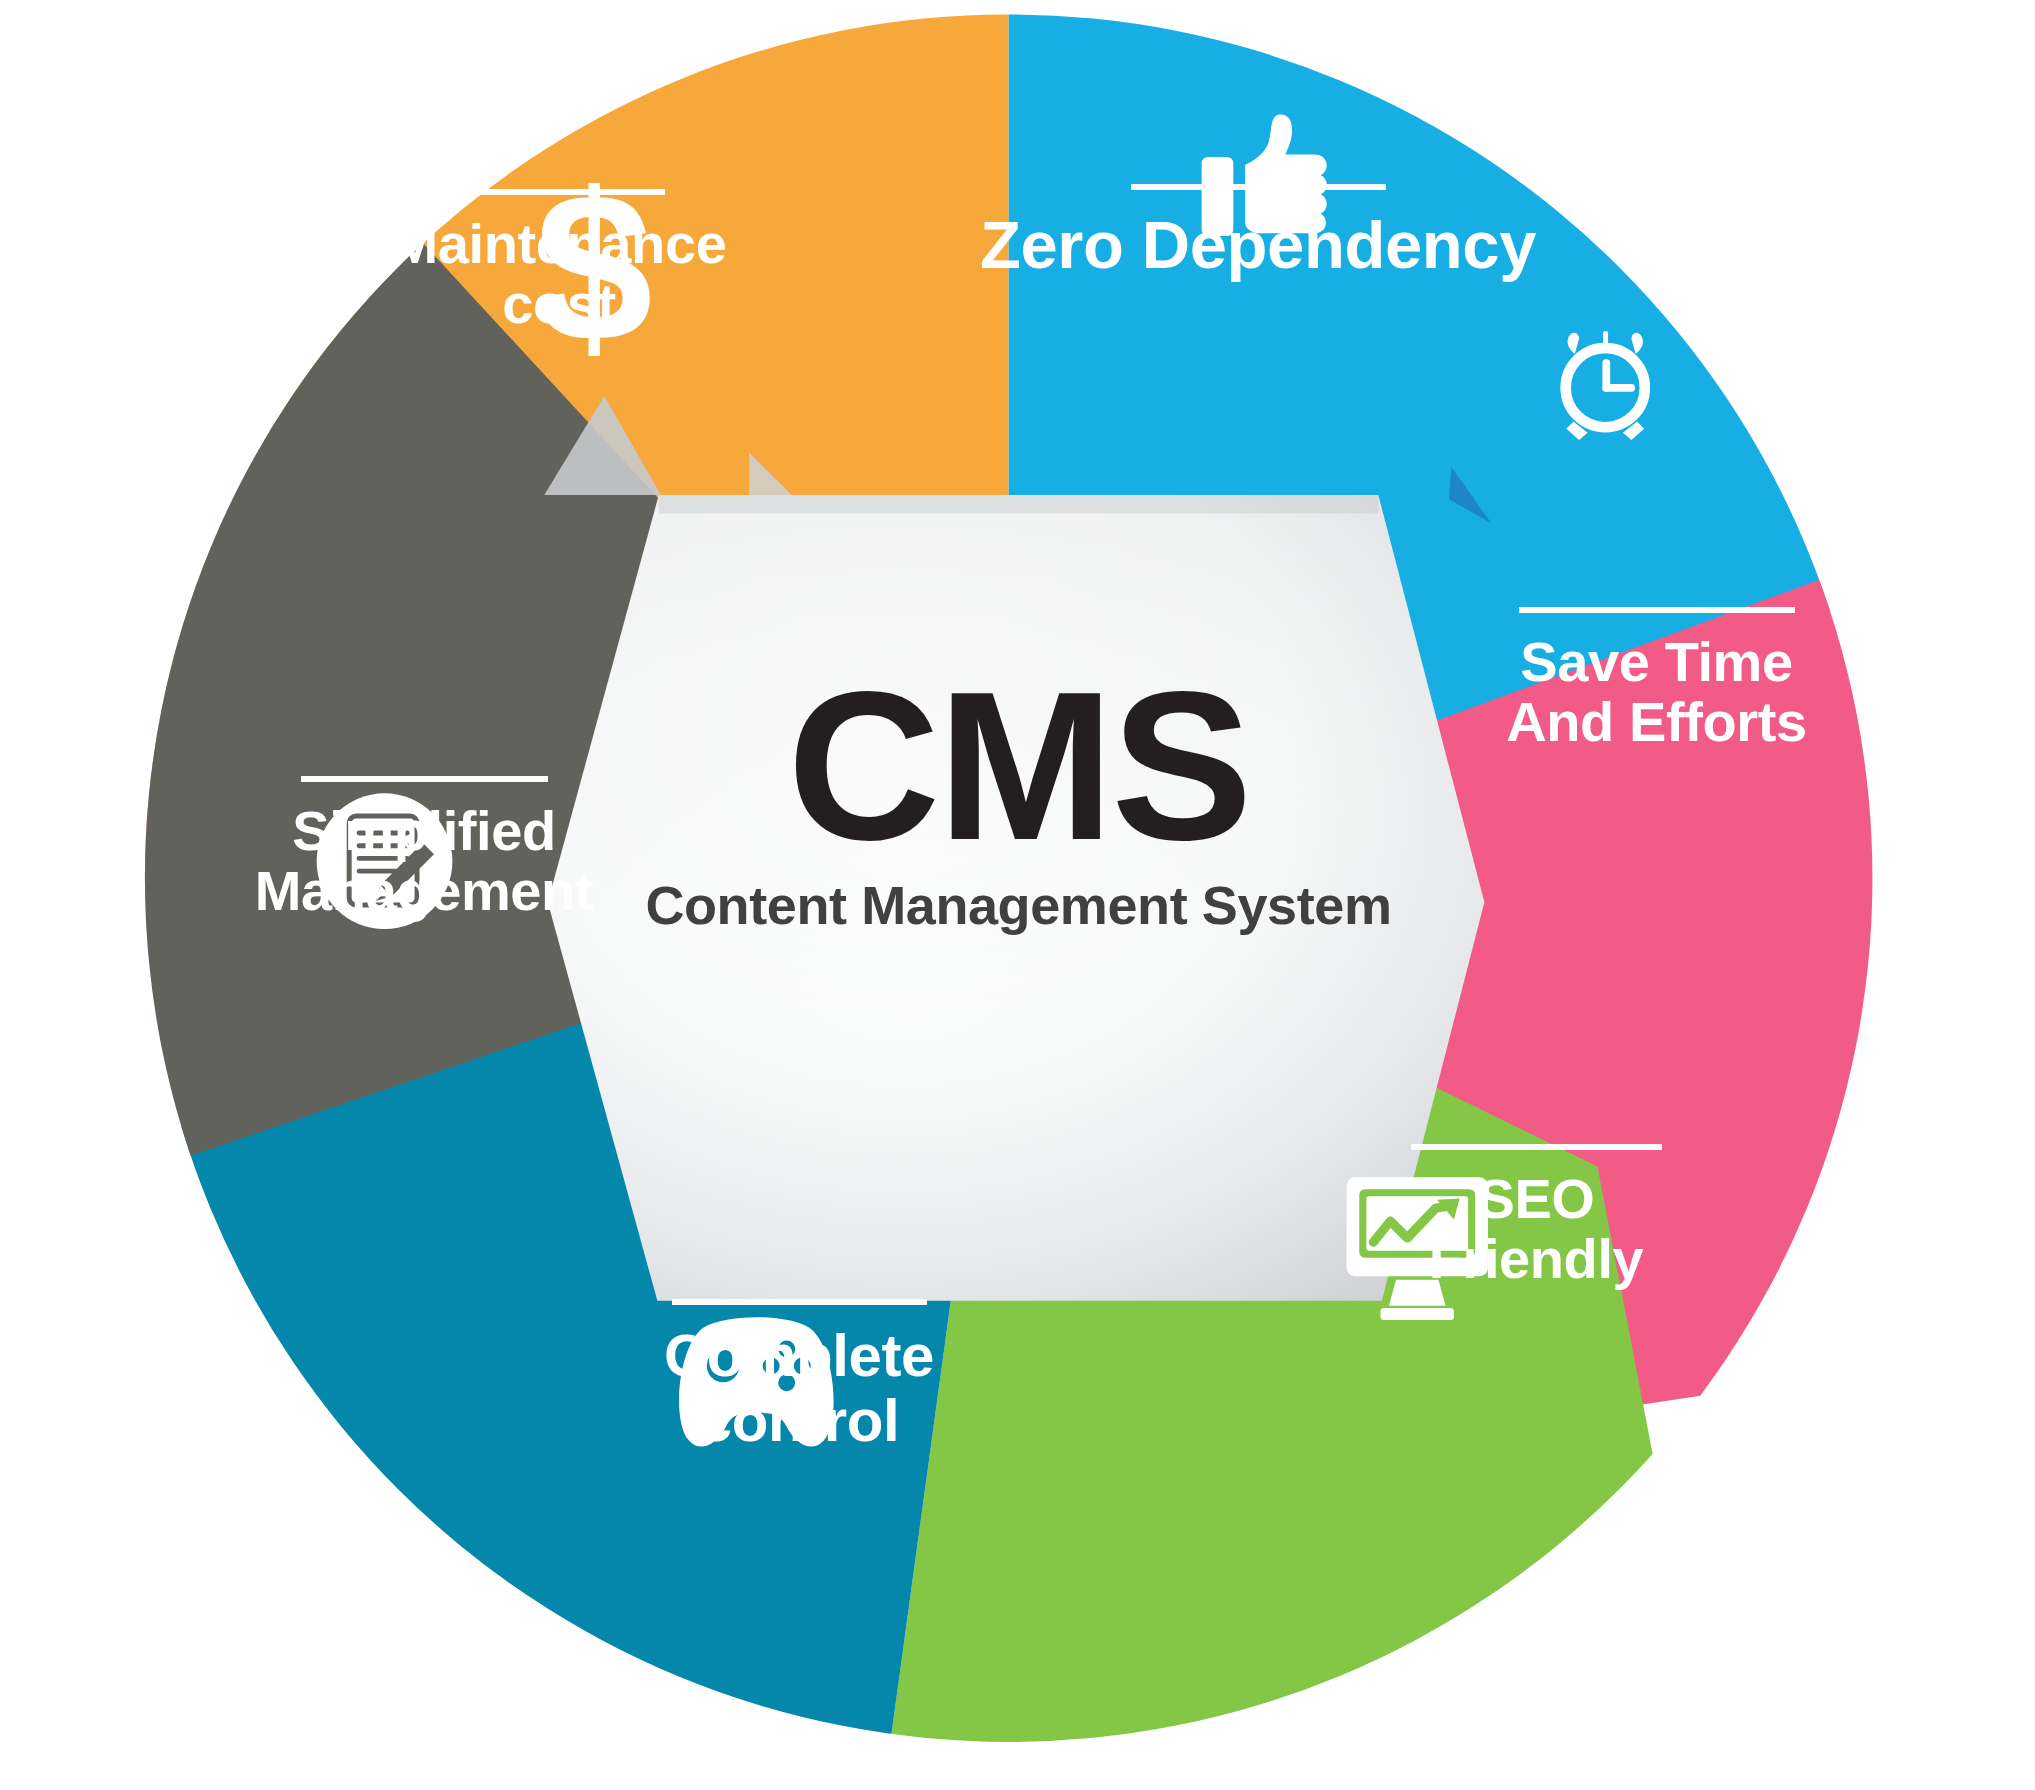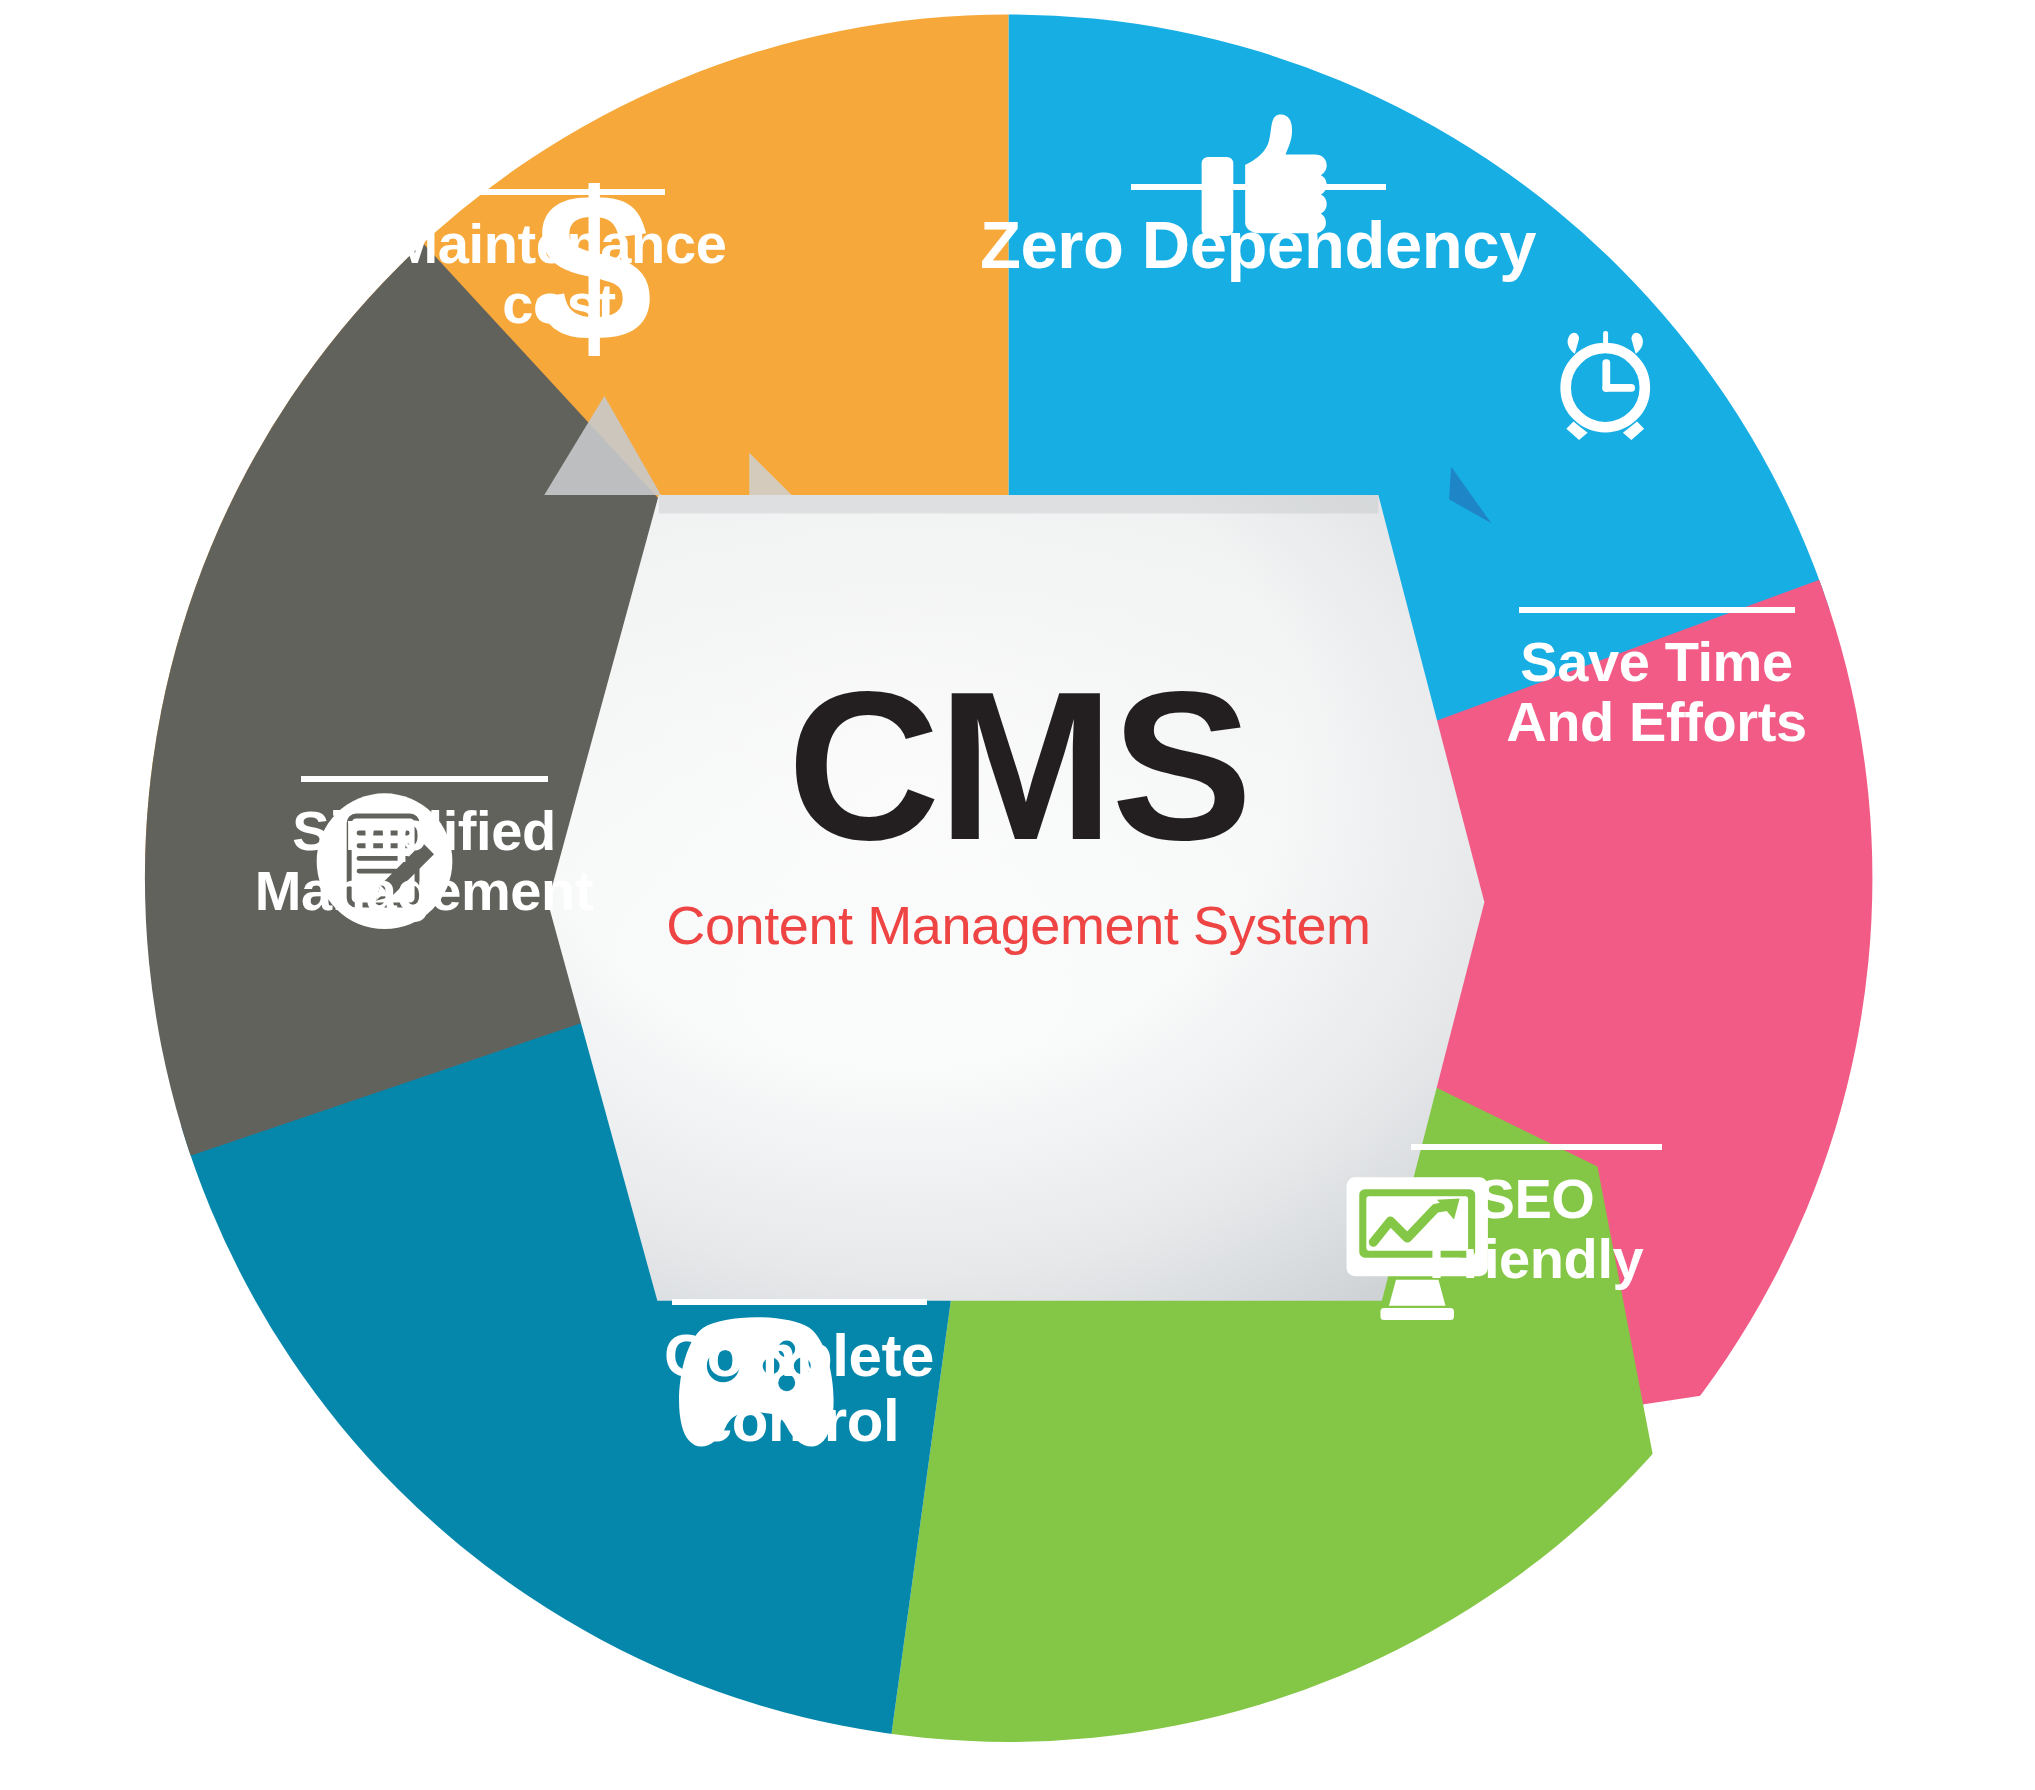--- a/index.html
+++ b/index.html
@@ -65,24 +65,24 @@
     pointer-events: none;
   }
   #hub-title {
     font-size: 212px;
     font-weight: bold;
     color: #231f20;
     line-height: 0.95;
     letter-spacing: -2.8px;
   }
   #hub-sub {
-    margin-top: 28px;
+    margin-top: 8px;
     font-size: 54px;
-    color: #ef4444;
-    font-weight: normal;
+    color: #404040;
+    font-weight: bold;
     letter-spacing: -0.4px;
   }
 </style>
 </head>
 <body>
 
 <div id="stage">
 
   <svg id="wheel" viewBox="0 0 2879 2533">
     <defs>

